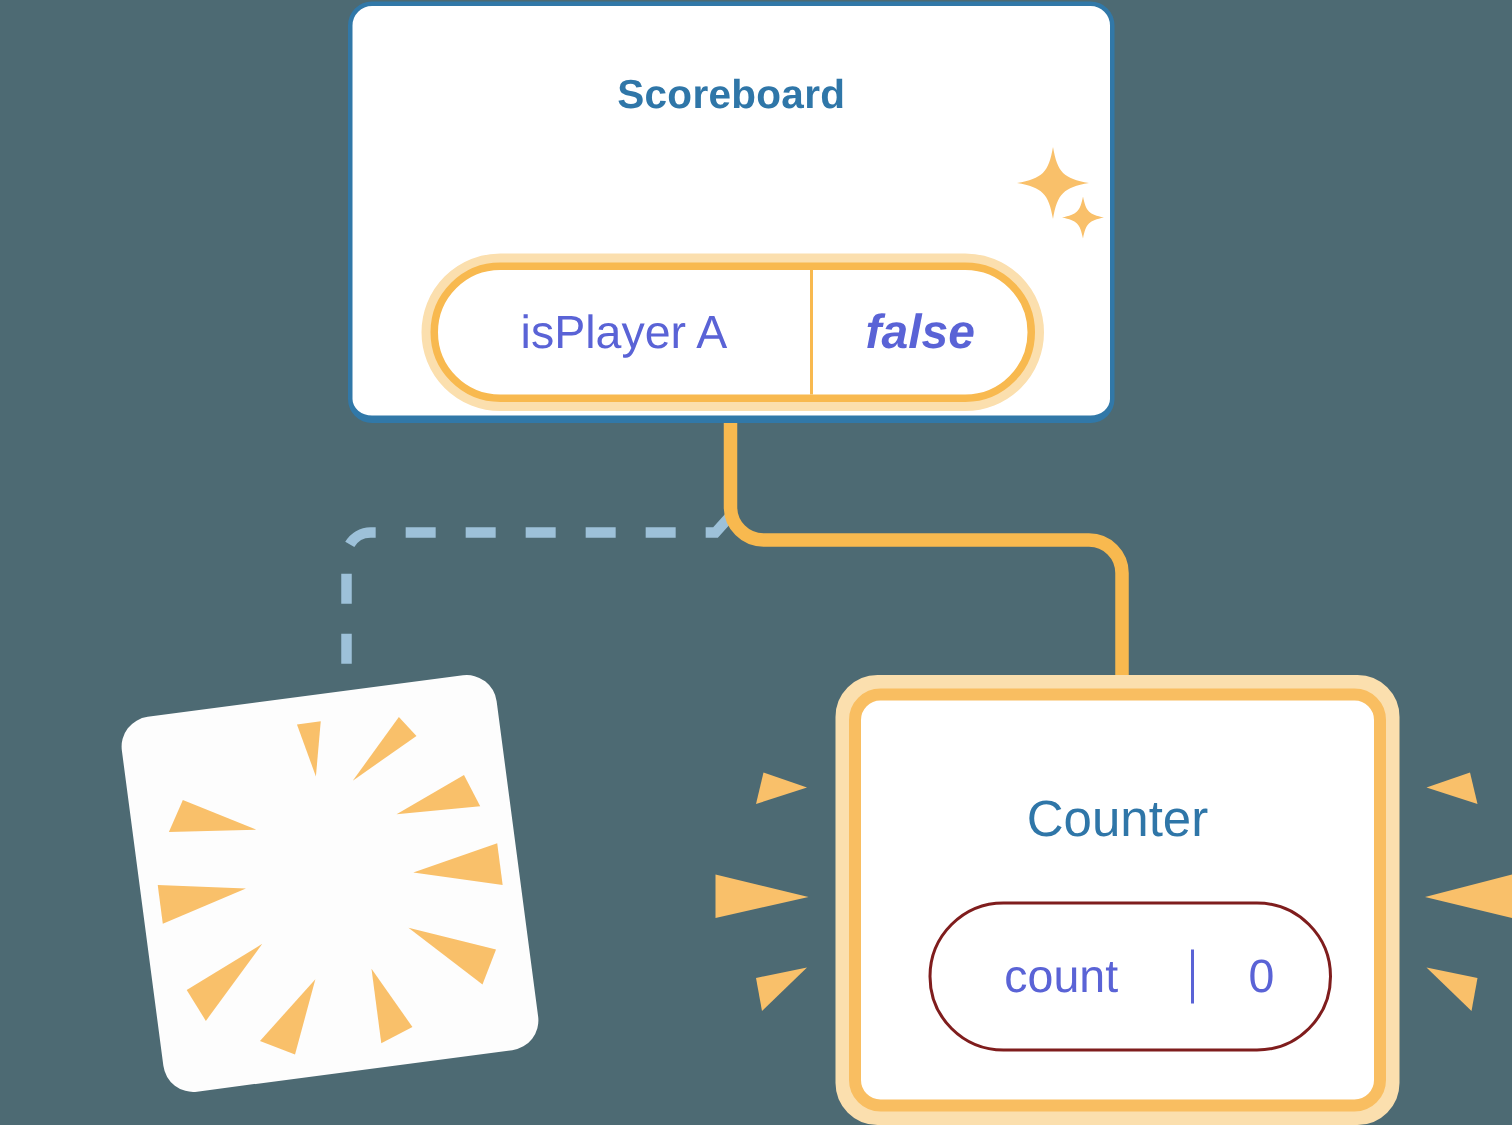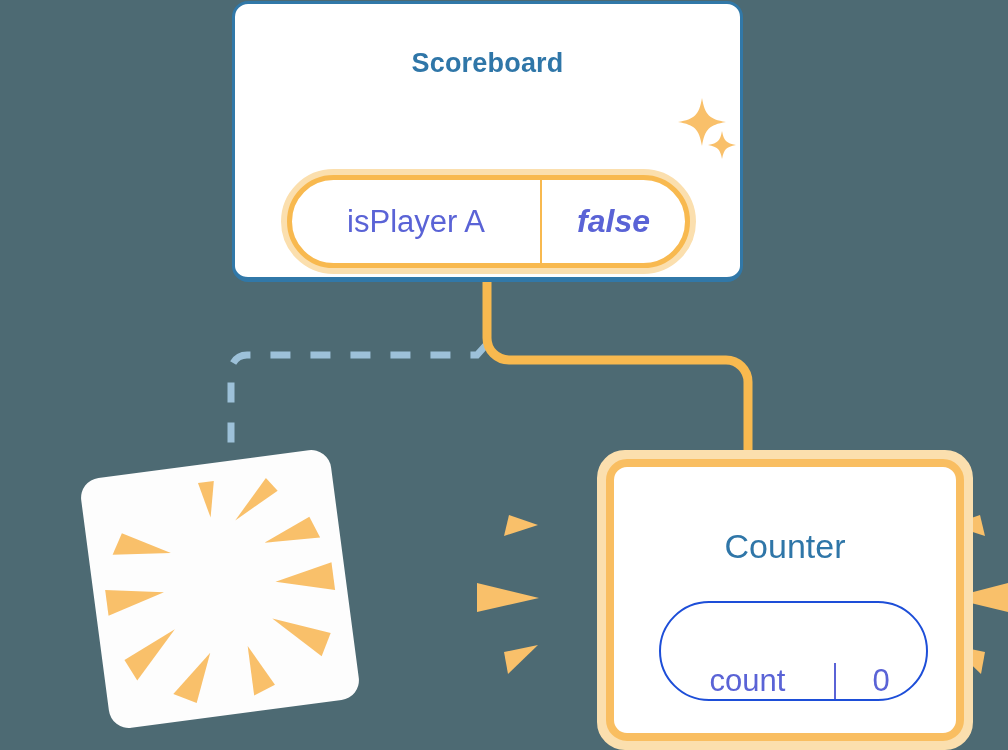--- a/index.html
+++ b/index.html
@@ -100,21 +100,20 @@
     position: absolute;
     left: 557px;
     top: 450px;
     width: 376px;
     height: 300px;
     box-sizing: border-box;
     border-radius: 28px;
     border: 9px solid #fbdfae;
     background: #fbdfae;
     z-index: 6;
-    margin-left: 40px;
   }
   #counter-card-inner {
     position: absolute;
     inset: 0;
     box-sizing: border-box;
     border-radius: 21px;
     border: 8px solid #f9be61;
     background: #ffffff;
   }
   #counter-title {
@@ -128,24 +127,24 @@
     font-weight: 400;
   }
   #counter-pill {
     position: absolute;
     left: 45px;
     top: 134px;
     width: 269px;
     height: 100px;
     box-sizing: border-box;
     border-radius: 55px;
-    border: 2px solid #1d4ed8;
-    background: #ffffff;
-    display: flex;
-    align-items: flex-end;
+    border: 2px solid #7f1d1d;
+    background: #ffffff;
+    display: flex;
+    align-items: center;
     overflow: hidden;
   }
   #counter-pill .cell {
     display: flex;
     align-items: center;
     justify-content: center;
     color: #5a63d6;
     box-sizing: border-box;
     font-size: 31px;
   }

